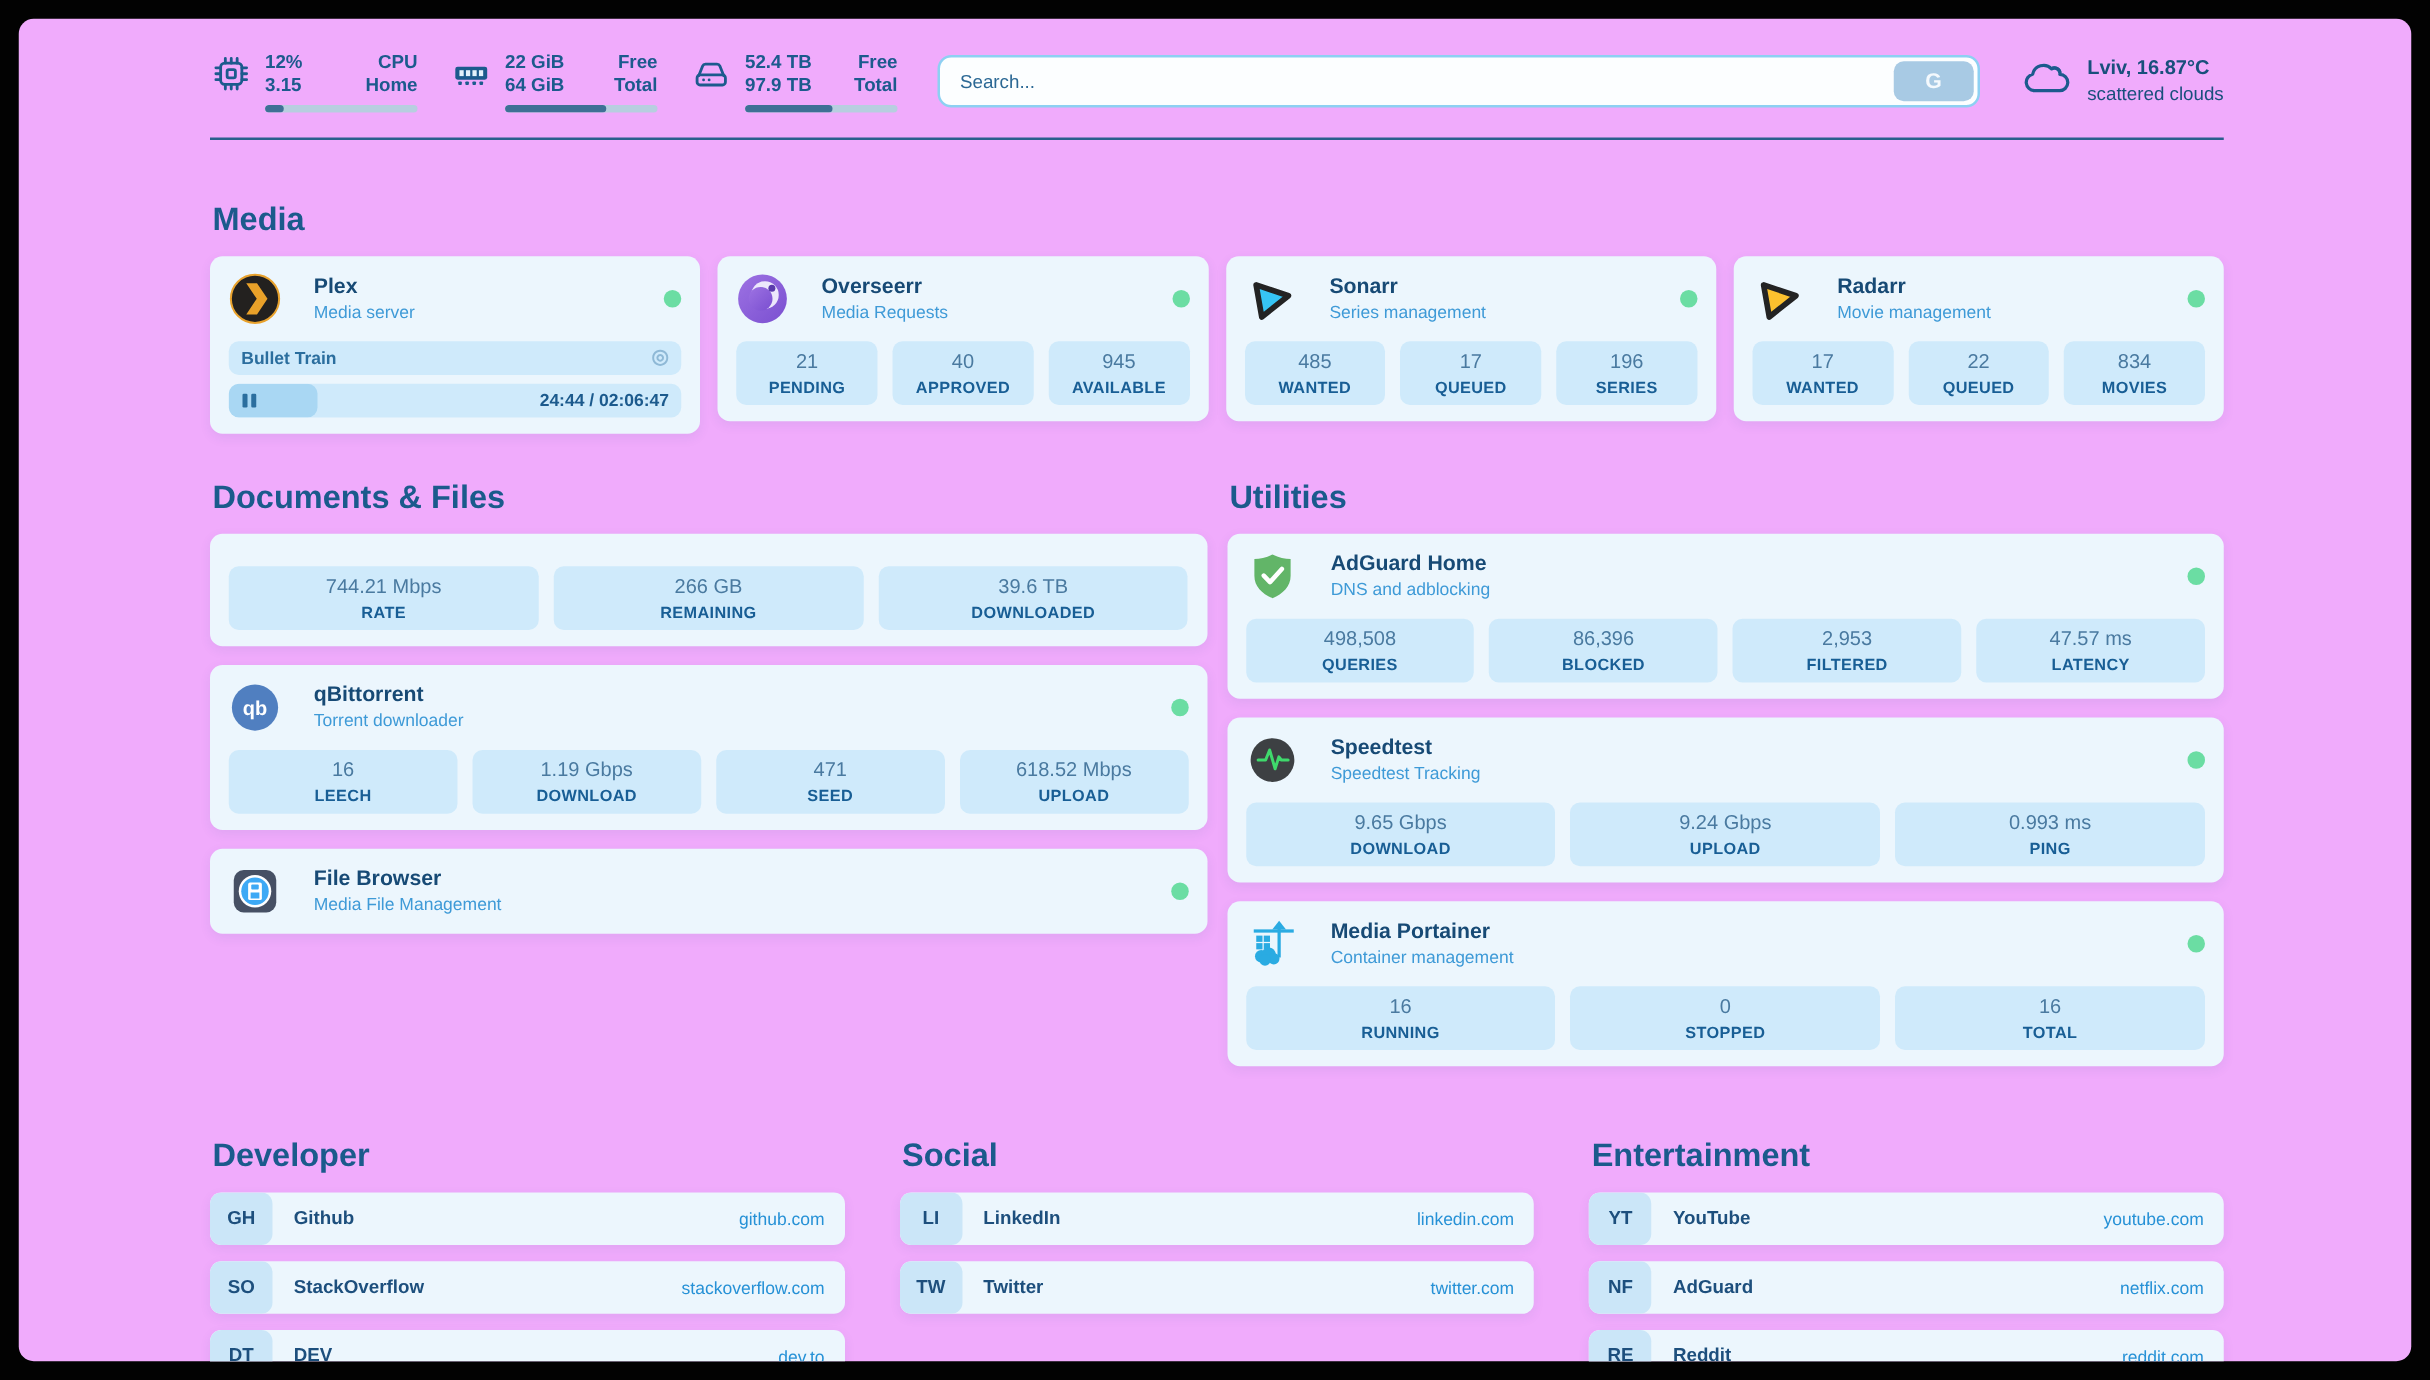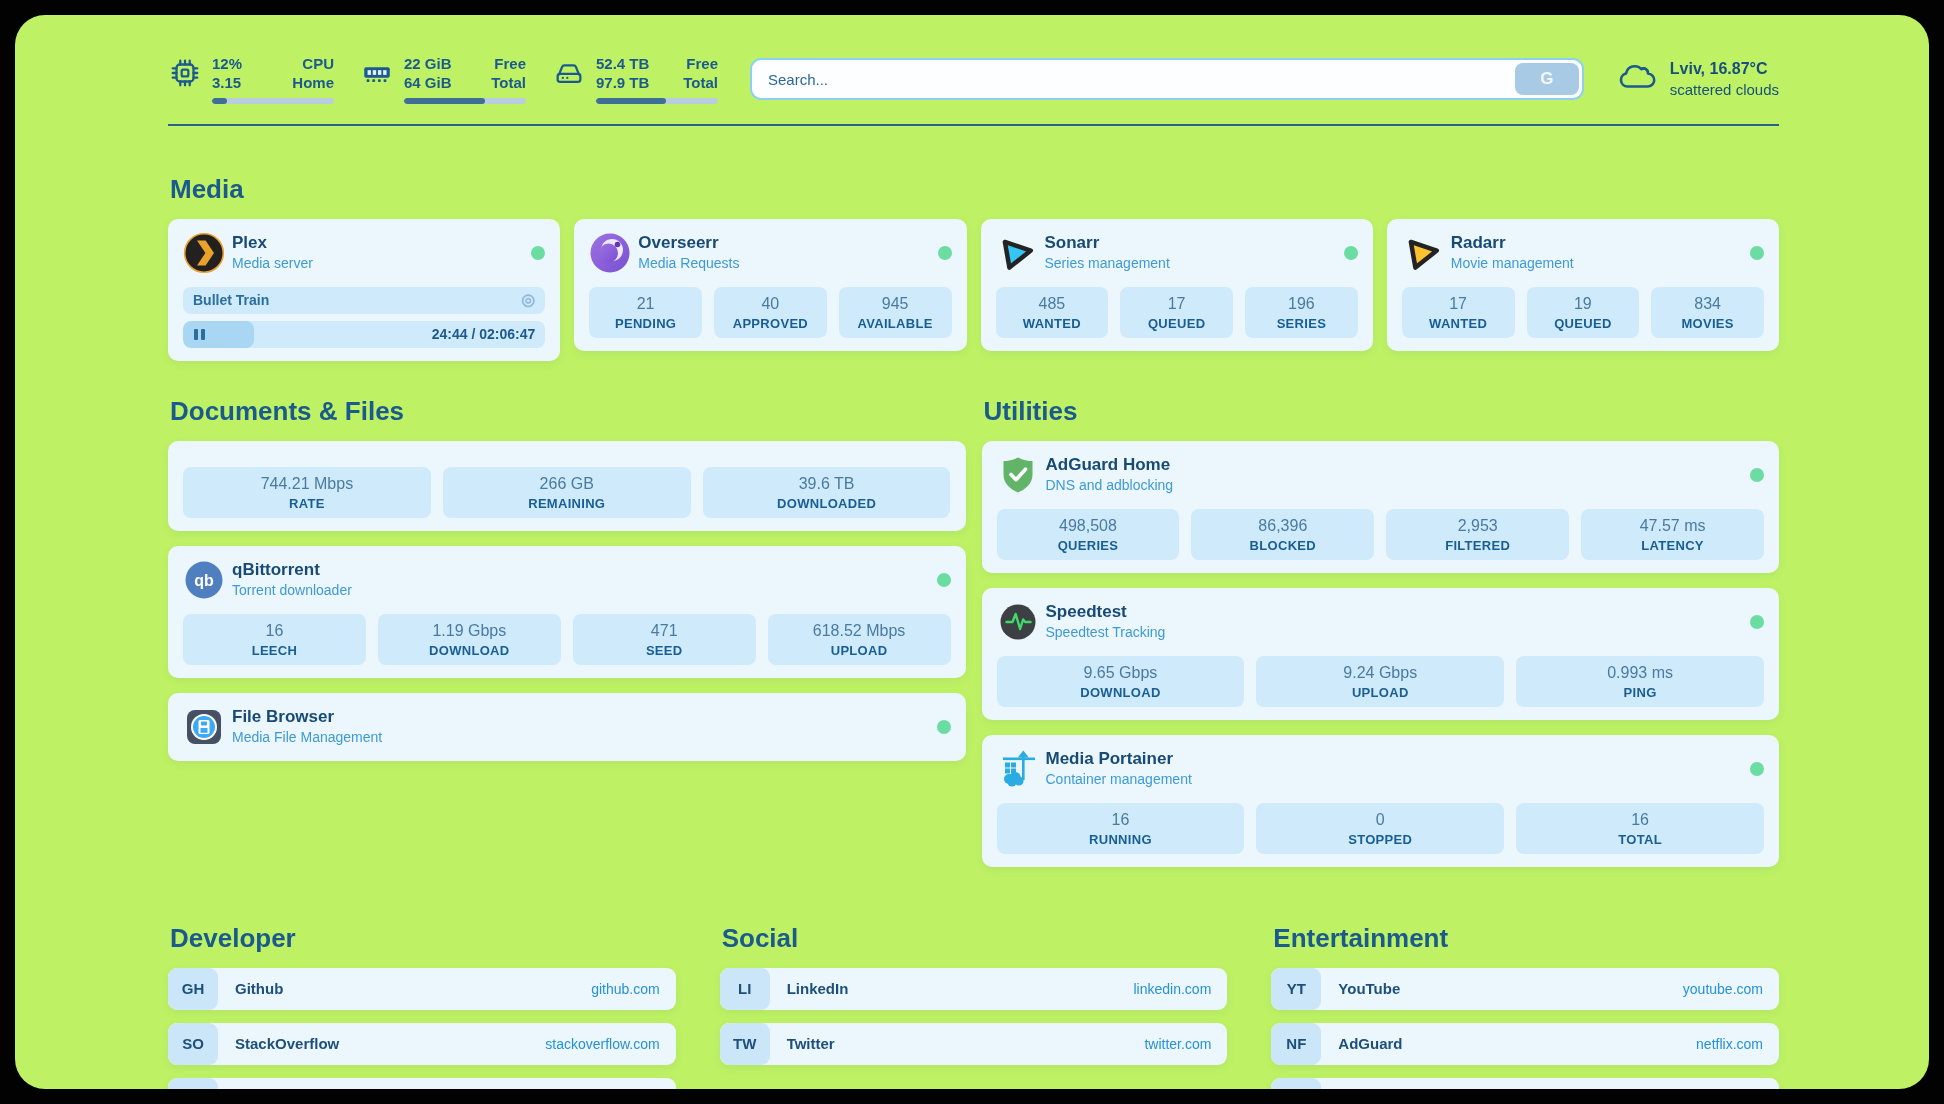--- a/index.html
+++ b/index.html
@@ -1,18 +1,18 @@
 <!DOCTYPE html>
 <html><head>
 <meta charset="utf-8">
 <style>
   html,body{margin:0;padding:0;background:#000;}
   *{box-sizing:border-box;font-family:"Liberation Sans", sans-serif;}
   .frame{width:1944px;height:1104px;background:#020202;padding:15px;}
-  .panel{width:100%;height:100%;background:#bef264;border-radius:30px;padding:40px 150px 0 153px;overflow:hidden;}
+  .panel{width:100%;height:100%;background:#f0abfc;border-radius:12px;padding:26px 150px 0 153px;overflow:hidden;}
 
   
   .topbar{display:flex;align-items:center;gap:26px;}
   .sysstat{display:flex;align-items:flex-start;gap:10px;flex:0 0 auto;}
   .sysstat svg{width:34px;height:34px;margin-top:1px;}
   .sysbody{width:122px;}
   .sysrows{display:flex;justify-content:space-between;font-size:15px;color:#1c5a8d;font-weight:600;line-height:1.25;}
   .syscol2{text-align:right;}
   .bar{height:6px;border-radius:3px;background:#b7cedf;margin-top:5px;overflow:hidden;}
   .bar i{display:block;height:100%;background:#3e7095;border-radius:3px;}
@@ -24,21 +24,21 @@
   .weather svg{width:42px;height:36px;}
   .wloc{font-weight:700;font-size:16px;line-height:1.3;}
   .wcond{font-size:15px;line-height:1.3;}
   .divider{border-bottom:2px solid #2a5f8c;margin-top:20px;}
 
   
   .h2{font-size:26px;font-weight:600;color:#1b5a8c;margin:0 0 14px 2px;}
   .media-section{margin-top:48px;}
   .cards4{display:grid;grid-template-columns:repeat(4,1fr);gap:14px;align-items:start;}
   .card{background:#ecf6fd;border-radius:10px;padding:13px 15px;box-shadow:0 3px 9px rgba(35,85,130,.08);}
-  .chead{display:flex;align-items:center;gap:7px;}
+  .chead{display:flex;align-items:center;gap:26px;}
   .appicon{width:42px;height:42px;flex:0 0 auto;}
   .appicon svg{width:42px;height:42px;display:block;}
   .cname{font-size:17px;font-weight:700;color:#174a75;line-height:1.2;}
   .cdesc{font-size:14px;color:#3e9ad7;margin-top:2px;line-height:1.2;}
   .dot{width:14px;height:14px;border-radius:50%;background:#6bdda3;margin-left:auto;align-self:center;flex:0 0 auto;}
   .stats{display:flex;gap:12px;margin-top:13px;align-items:flex-end;}
   .stat{flex:1;background:#cfeafb;border-radius:8px;text-align:center;padding:8px 2px 7px;}
   .stat .v{font-size:16px;color:#4a7aa0;font-weight:500;}
   .stat .l{font-size:13px;color:#185e95;font-weight:700;margin-top:3px;letter-spacing:.3px;}
 
@@ -291,21 +291,21 @@
             <div class="cdesc">Movie management</div>
           </div>
           <span class="dot"></span>
         </div>
         <div class="stats">
           <div class="stat">
             <div class="v">17</div>
             <div class="l">WANTED</div>
           </div>
           <div class="stat">
-            <div class="v">19</div>
+            <div class="v">22</div>
             <div class="l">QUEUED</div>
           </div>
           <div class="stat">
             <div class="v">834</div>
             <div class="l">MOVIES</div>
           </div>
         </div>
       </div>
 
     </div>

